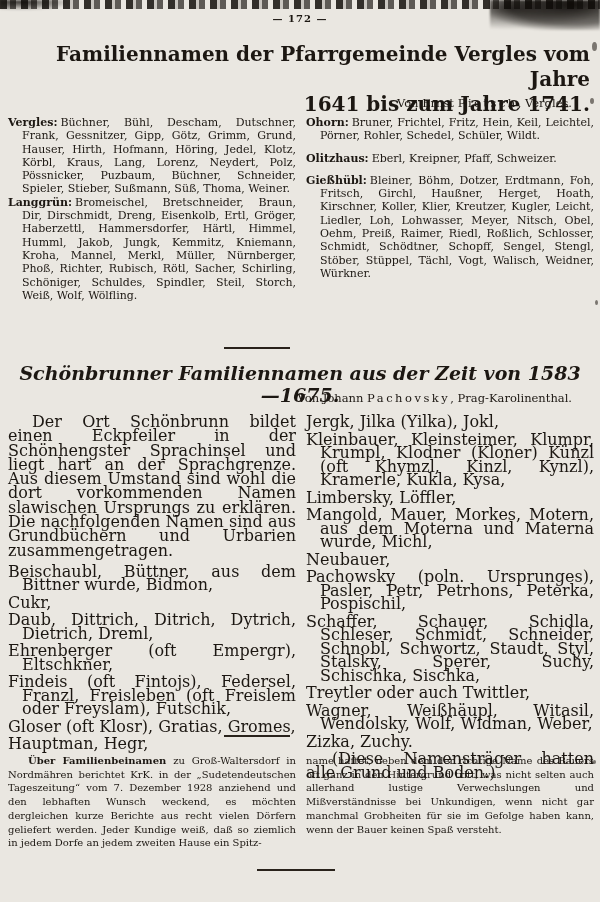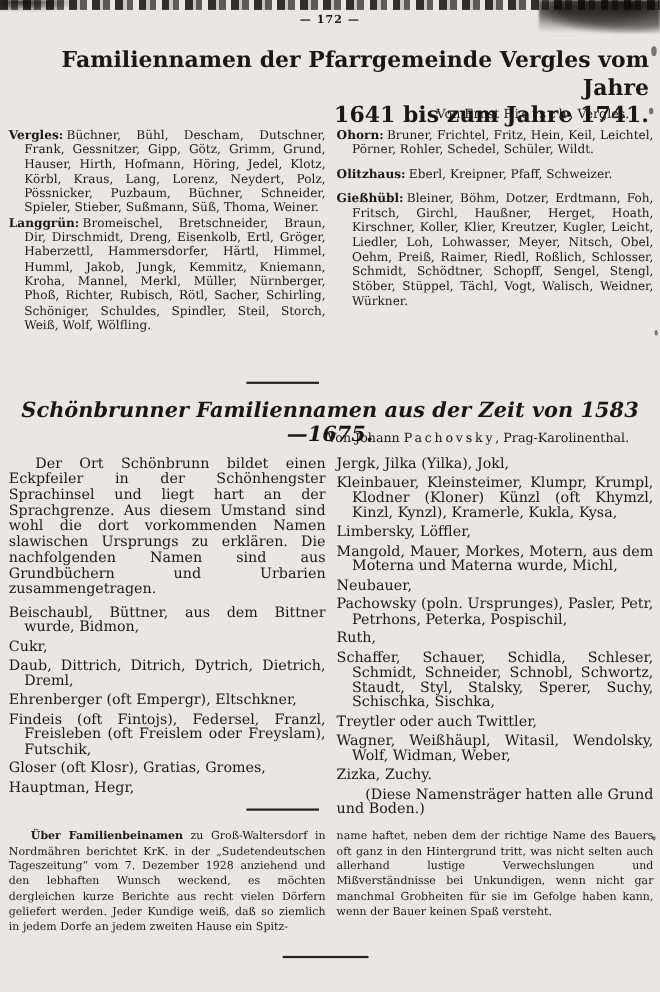--- a/index.html
+++ b/index.html
@@ -70,21 +70,21 @@
   .divider-2 { top:735px; left:224px; width:66px; }
   .divider-3 { top:869px; left:257px; width:78px; }
 
   
   .s2-title {
     position:absolute; top:362px; left:10px; width:580px;
     text-align:center; font-weight:bold; font-size:19px;font-style:italic;
   }
   .s2-byline { top:391px; }
   .s2-cols { top:415px; }
-  .s2-cols { font-size:13px; }
+  .s2-cols { font-size:16px; }
   .s2-intro { line-height:14.3px; text-indent:24px; margin-bottom:7px; }
   .s2-cols .item {
     line-height:13.5px; margin-bottom:4px;
     padding-left:14px; text-indent:-14px;
   }
   .s2-note { line-height:13.5px; text-indent:26px; margin-top:3px; }
 
   
   .s3-cols { top:754px; font-size:10px; }
   .s3-cols p { line-height:13.7px; }
@@ -151,21 +151,20 @@
     <p class="item">Gloser (oft Klosr), Gratias, Gromes,</p>
     <p class="item">Hauptman, Hegr,</p>
   </div>
   <div class="col">
     <p class="item">Jergk, Jilka (Yilka), Jokl,</p>
     <p class="item">Kleinbauer, Kleinsteimer, Klumpr, Krumpl, Klodner (Kloner) Künzl (oft Khymzl, Kinzl, Kynzl), Kramerle, Kukla, Kysa,</p>
     <p class="item">Limbersky, Löffler,</p>
     <p class="item">Mangold, Mauer, Morkes, Motern, aus dem Moterna und Materna wurde, Michl,</p>
     <p class="item">Neubauer,</p>
     <p class="item">Pachowsky (poln. Ursprunges), Pasler, Petr, Petrhons, Peterka, Pospischil,</p>
-    <p class="item">Ruth,</p>
     <p class="item">Schaffer, Schauer, Schidla, Schleser, Schmidt, Schneider, Schnobl, Schwortz, Staudt, Styl, Stalsky, Sperer, Suchy, Schischka, Sischka,</p>
     <p class="item">Treytler oder auch Twittler,</p>
     <p class="item">Wagner, Weißhäupl, Witasil, Wendolsky, Wolf, Widman, Weber,</p>
     <p class="item">Zizka, Zuchy.</p>
     <p class="s2-note">(Diese Namensträger hatten alle Grund und Boden.)</p>
   </div>
 </div>
 
 <div class="divider divider-2"></div>
 

